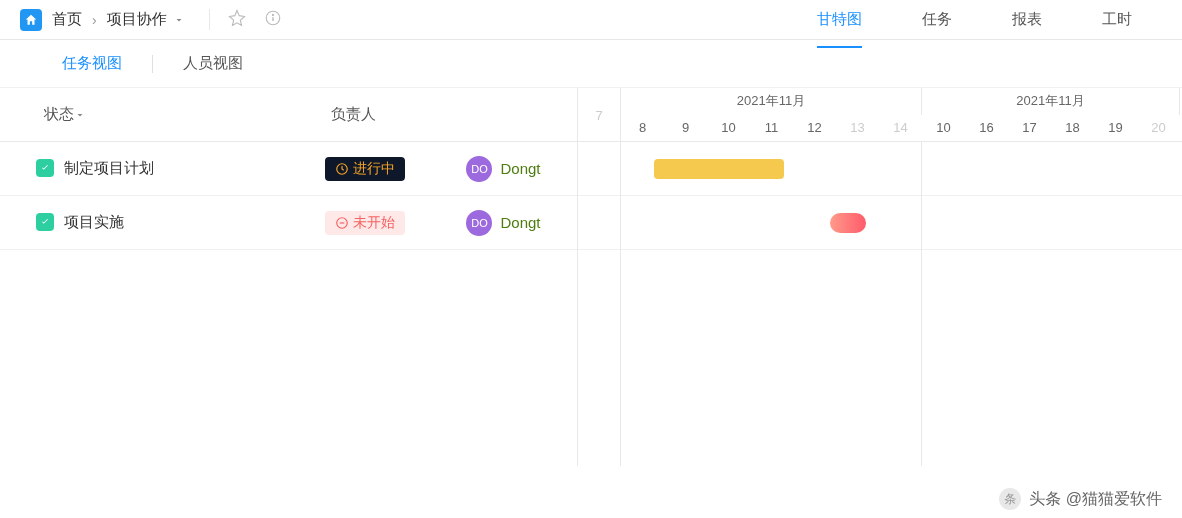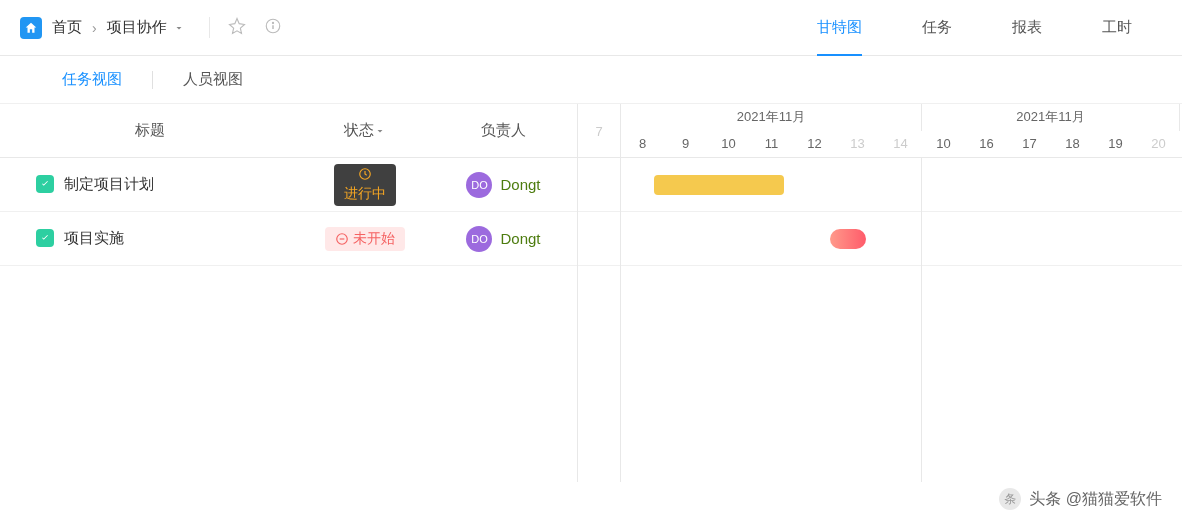--- a/index.html
+++ b/index.html
@@ -1,18 +1,18 @@
 <!DOCTYPE html>
 <html><head>
   <meta charset="utf-8">
   <style>
     * { margin: 0; padding: 0; box-sizing: border-box; }
     body { font-family: -apple-system, "PingFang SC", "Microsoft YaHei", sans-serif; font-size: 14px; color: #333; background: #fff; }
     
-    .header { display: flex; align-items: center; height: 56px; padding: 0 20px; border-bottom: 1px solid #e8e8e8; }
+    .header { display: flex; align-items: center; height: 40px; padding: 0 20px; border-bottom: 1px solid #e8e8e8; }
     .breadcrumb { display: flex; align-items: center; gap: 10px; }
     .home-icon { width: 22px; height: 22px; background: #2196f3; border-radius: 4px; display: flex; align-items: center; justify-content: center; }
     .home-icon svg { width: 14px; height: 14px; fill: #fff; }
     .breadcrumb-text { color: #333; font-size: 15px; }
     .breadcrumb-sep { color: #999; font-size: 14px; }
     .breadcrumb-item2 { display: flex; align-items: center; gap: 6px; color: #333; font-size: 15px; }
     .chevron-down { width: 12px; height: 12px; }
     .header-actions { display: flex; align-items: center; gap: 18px; margin-left: 24px; padding-left: 18px; border-left: 1px solid #e8e8e8; }
     .icon-btn svg { width: 18px; height: 18px; stroke: #bbb; fill: none; }
     
@@ -33,21 +33,21 @@
     .col-status { width: 130px; display: flex; align-items: center; justify-content: center; color: #555; font-size: 15px; }
     .col-owner { flex: 1; text-align: center; color: #555; font-size: 15px; }
     
     .table-row { display: flex; height: 54px; align-items: center; border-bottom: 1px solid #f0f0f0; }
     .row-title { width: 300px; display: flex; align-items: flex-start; padding-left: 36px; gap: 10px; }
     .task-icon { width: 18px; height: 18px; background: #2dcfa1; border-radius: 4px; display: flex; align-items: center; justify-content: center; }
     .task-icon svg { width: 10px; height: 10px; fill: #fff; }
     .row-title-text { color: #333; font-size: 15px; }
     .row-status { width: 130px; display: flex; justify-content: center; }
     .status-badge { display: flex; align-items: center; gap: 4px; padding: 3px 10px; border-radius: 4px; font-size: 14px; }
-    .status-in-progress { background: #404040; color: #f5a623; flex-direction: column; }
+    .status-in-progress { background: #0f172a; color: #f5a623; }
     .status-not-started { background: #ffe8e8; color: #f56262; }
     .status-icon { width: 14px; height: 14px; }
     .row-owner { flex: 1; display: flex; align-items: center; justify-content: center; gap: 8px; }
     .avatar { width: 26px; height: 26px; background: #9c6ade; color: #fff; border-radius: 50%; display: flex; align-items: center; justify-content: center; font-size: 11px; font-weight: 500; }
     .owner-name { color: #4d7c0f; font-size: 15px; }
     
     .gantt { flex: 1; overflow: hidden; }
     .gantt-header { height: 54px; display: flex; border-bottom: 1px solid #e8e8e8; }
     .month-group { display: flex; flex-direction: column; }
     .month-label { height: 27px; text-align: center; color: #666; font-size: 13px; border-right: 1px solid #e8e8e8; display: flex; align-items: center; justify-content: center; }
@@ -113,21 +113,20 @@
 
 <div class="sub-tabs">
   <div class="sub-tab active">任务视图</div>
   <div class="sub-tab-sep"></div>
   <div class="sub-tab">人员视图</div>
 </div>
 
 <div class="content">
   <div class="left-table">
     <div class="table-header">
-      <div class="col-title">标题</div>
       <div class="col-status">
         <span>状态</span>
         <svg class="chevron-down" viewBox="0 0 24 24" fill="#888">
             <path d="M7 10l5 5 5-5z"></path>
           </svg>
       </div>
       <div class="col-owner">负责人</div>
     </div>
 
     <div class="table-row">

